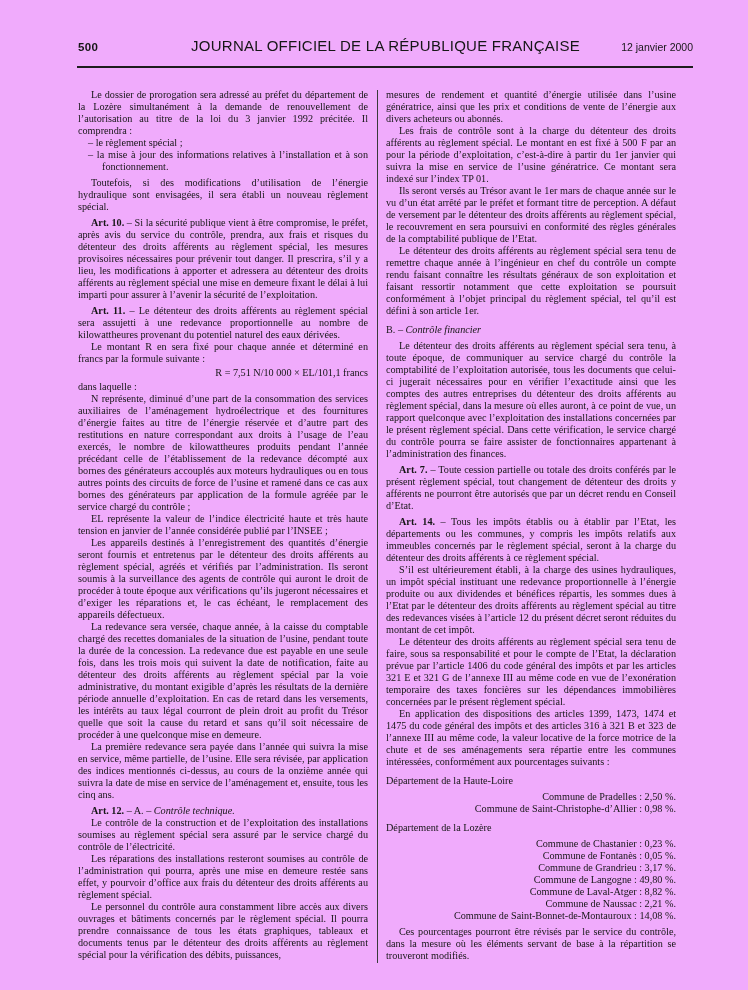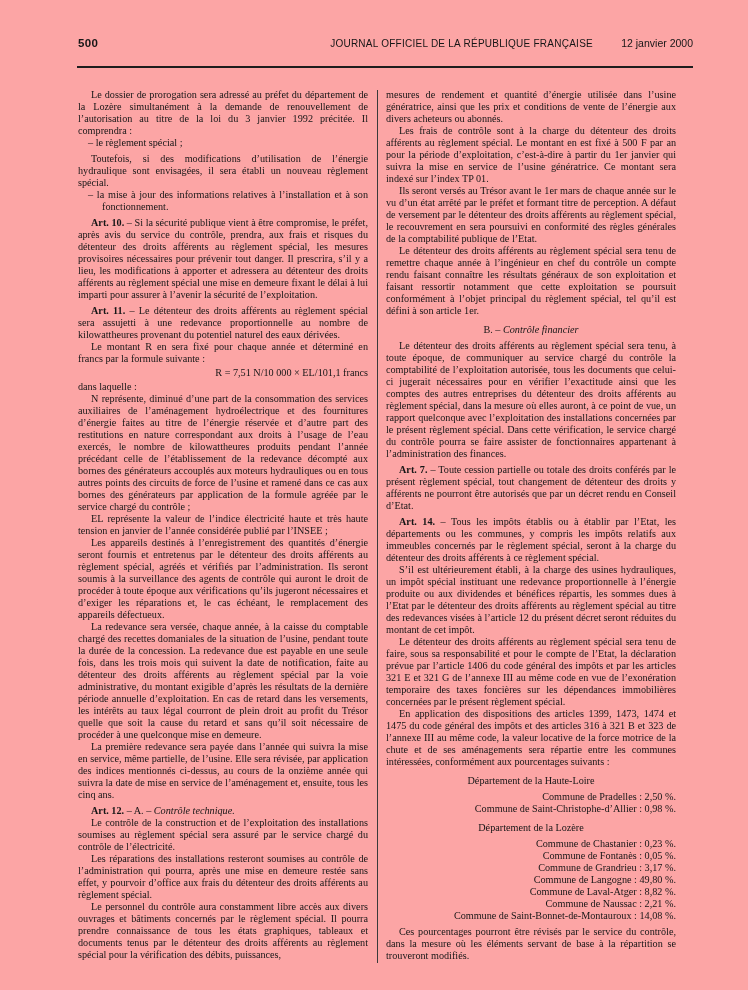--- a/index.html
+++ b/index.html
@@ -1,72 +1,72 @@
 <!DOCTYPE html>
 <html lang="fr"><head>
 <meta charset="utf-8">
 <style>
   html,body{margin:0;padding:0;background:#e8e8e6;}
   .page{
     position:relative;
     width:748px;height:990px;
-    background:#fca5a5;
+    background:#f0abfc;
     color:#161616;
     font-family:"Liberation Serif", serif;
     overflow:hidden;
     margin:0 auto;
   }
   
   .hdr{
     position:absolute;top:37px;left:78px;width:615px;
     display:flex;align-items:baseline;
     font-family:"Liberation Sans", sans-serif;
   }
   .hdr .pn{width:100px;font-size:11.5px;font-weight:700;letter-spacing:.4px;}
-  .hdr .ttl{flex:1;text-align:right;font-size:10px;font-weight:400;letter-spacing:.25px;white-space:nowrap;}
+  .hdr .ttl{flex:1;text-align:center;font-size:15px;font-weight:400;letter-spacing:.25px;white-space:nowrap;}
   .hdr .dt{width:100px;text-align:right;font-size:10.5px;}
   .rule{position:absolute;top:66px;left:77px;width:616px;height:2px;background:#1d1d1d;}
   
   .cols{
     position:absolute;top:89px;left:78px;width:598px;
     display:flex;column-gap:18px;
     font-size:10.2px;line-height:12px;
     text-align:justify;
     text-justify:inter-word;
   }
   .col{width:290px;}
   .vdiv{position:absolute;top:90px;left:377px;width:1px;height:873px;background:#3a3a3a;}
   
   .blk{margin:0;text-indent:13px;}
   .flush{text-indent:0;}
   .dash{text-indent:-14px;padding-left:24px;}
   .formula{text-indent:0;text-align:right;margin:2px 0 2px;}
-  .hcenter{text-indent:0;text-align:center;margin:7px 0 4px;}
+  .hcenter{text-indent:0;text-align:left;margin:7px 0 4px;}
   .commune{text-align:right;}
   .gap{margin-top:4px;}
   .blk b{font-weight:700;}
   .blk i{font-style:italic;}
 </style>
 </head>
 <body>
 
 <div class="page">
   <div class="hdr">
     <span class="pn">500</span>
     <span class="ttl">JOURNAL OFFICIEL DE LA RÉPUBLIQUE FRANÇAISE</span>
     <span class="dt">12 janvier 2000</span>
   </div>
   <div class="rule"></div>
 
   <div class="cols">
     <div class="col">
         <p class="blk para">Le dossier de prorogation sera adressé au préfet du département de la Lozère simultanément à la demande de renouvellement de l’autorisation au titre de la loi du 3 janvier 1992 précitée. Il comprendra :</p>
         <p class="blk dash">– le règlement spécial ;</p>
+        <p class="blk dash">– la mise à jour des informations relatives à l’installation et à son fonctionnement.</p>
         <p class="blk para gap">Toutefois, si des modifications d’utilisation de l’énergie hydraulique sont envisagées, il sera établi un nouveau règlement spécial.</p>
-        <p class="blk dash">– la mise à jour des informations relatives à l’installation et à son fonctionnement.</p>
         <p class="blk para gap"><b>Art. 10.</b> – Si la sécurité publique vient à être compromise, le préfet, après avis du service du contrôle, prendra, aux frais et risques du détenteur des droits afférents au règlement spécial, les mesures provisoires nécessaires pour prévenir tout danger. Il prescrira, s’il y a lieu, les modifications à apporter et adressera au détenteur des droits afférents au règlement spécial une mise en demeure fixant le délai à lui imparti pour assurer à l’avenir la sécurité de l’exploitation.</p>
         <p class="blk para gap"><b>Art. 11.</b> – Le détenteur des droits afférents au règlement spécial sera assujetti à une redevance proportionnelle au nombre de kilowattheures provenant du potentiel naturel des eaux dérivées.</p>
         <p class="blk para">Le montant R en sera fixé pour chaque année et déterminé en francs par la formule suivante :</p>
         <p class="blk formula">R = 7,51  N/10 000 × EL/101,1  francs</p>
         <p class="blk flush">dans laquelle :</p>
         <p class="blk para">N représente, diminué d’une part de la consommation des services auxiliaires de l’aménagement hydroélectrique et des fournitures d’énergie faites au titre de l’énergie réservée et d’autre part des restitutions en nature correspondant aux droits à l’usage de l’eau exercés, le nombre de kilowattheures produits pendant l’année précédant celle de l’établissement de la redevance décompté aux bornes des générateurs accouplés aux moteurs hydrauliques ou en tous autres points des circuits de force de l’usine et ramené dans ce cas aux bornes des générateurs par application de la formule agréée par le service chargé du contrôle ;</p>
         <p class="blk para">EL représente la valeur de l’indice électricité haute et très haute tension en janvier de l’année considérée publié par l’INSEE ;</p>
         <p class="blk para">Les appareils destinés à l’enregistrement des quantités d’énergie seront fournis et entretenus par le détenteur des droits afférents au règlement spécial, agréés et vérifiés par l’administration. Ils seront soumis à la surveillance des agents de contrôle qui auront le droit de procéder à toute époque aux vérifications qu’ils jugeront nécessaires et d’exiger les réparations et, le cas échéant, le remplacement des appareils défectueux.</p>
         <p class="blk para">La redevance sera versée, chaque année, à la caisse du comptable chargé des recettes domaniales de la situation de l’usine, pendant toute la durée de la concession. La redevance due est payable en une seule fois, dans les trois mois qui suivent la date de notification, faite au détenteur des droits afférents au règlement spécial par la voie administrative, du montant exigible d’après les résultats de la dernière période annuelle d’exploitation. En cas de retard dans les versements, les intérêts au taux légal courront de plein droit au profit du Trésor quelle que soit la cause du retard et sans qu’il soit nécessaire de procéder à une quelconque mise en demeure.</p>
         <p class="blk para">La première redevance sera payée dans l’année qui suivra la mise en service, même partielle, de l’usine. Elle sera révisée, par application des indices mentionnés ci-dessus, au cours de la onzième année qui suivra la date de mise en service de l’aménagement et, ensuite, tous les cinq ans.</p>

